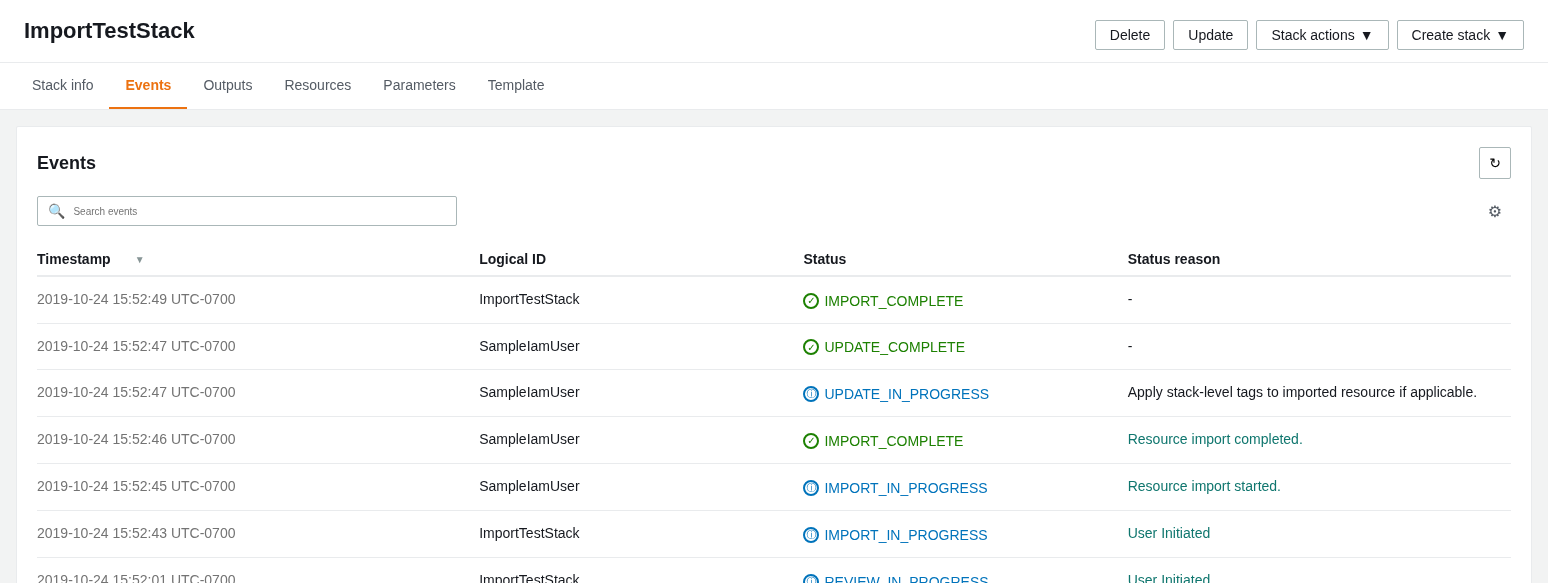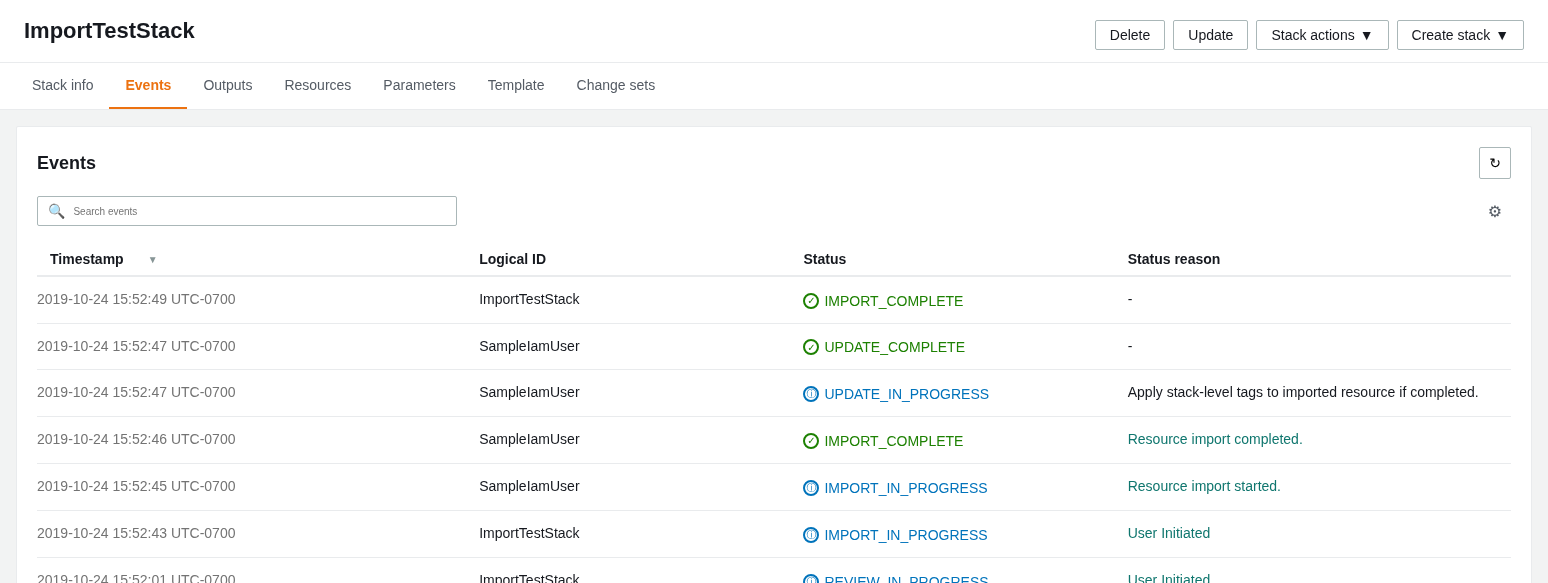--- a/index.html
+++ b/index.html
@@ -143,21 +143,20 @@
       padding: 8px 12px 8px 0;
       font-size: 14px;
       font-weight: 700;
       color: #16191f;
     }
     .th-timestamp {
       width: 30%;
       display: flex;
       align-items: center;
       gap: 24px;
-      margin-left: 13px;
     }
     .sort-icon {
       color: #879596;
       font-size: 10px;
     }
     tbody tr {
       border-bottom: 1px solid #e9ebed;
     }
     tbody tr:last-child {
       border-bottom: none;
@@ -226,21 +225,20 @@
   </div>
 </div>
 
 <div class="tabs">
   <div class="tab">Stack info</div>
   <div class="tab active">Events</div>
   <div class="tab">Outputs</div>
   <div class="tab">Resources</div>
   <div class="tab">Parameters</div>
   <div class="tab">Template</div>
-  <div class="tab">Change sets</div>
 </div>
 
 <div class="content">
   <div class="events-panel">
     <div class="events-header">
       <h2 class="events-title">Events</h2>
       <button class="refresh-btn">
         <span>↻</span>
       </button>
     </div>
@@ -294,21 +292,21 @@
   </tr>
           <tr>
     <td class="td-timestamp">2019-10-24 15:52:47 UTC-0700</td>
     <td class="td-logicalid">SampleIamUser</td>
     <td class="td-status">
       <span class="status-badge status-inprogress">
         <span class="status-icon icon-inprogress" style="font-size:10px;">ⓘ</span>
         <span>UPDATE_IN_PROGRESS</span>
       </span>
     </td>
-    <td class="td-reason"><span>Apply stack-level tags to imported resource if completed.</span></td>
+    <td class="td-reason"><span>Apply stack-level tags to imported resource if applicable.</span></td>
   </tr>
           <tr>
     <td class="td-timestamp">2019-10-24 15:52:46 UTC-0700</td>
     <td class="td-logicalid">SampleIamUser</td>
     <td class="td-status">
       <span class="status-badge status-complete">
         <span class="status-icon icon-complete" style="font-size:10px;">✓</span>
         <span>IMPORT_COMPLETE</span>
       </span>
     </td>

